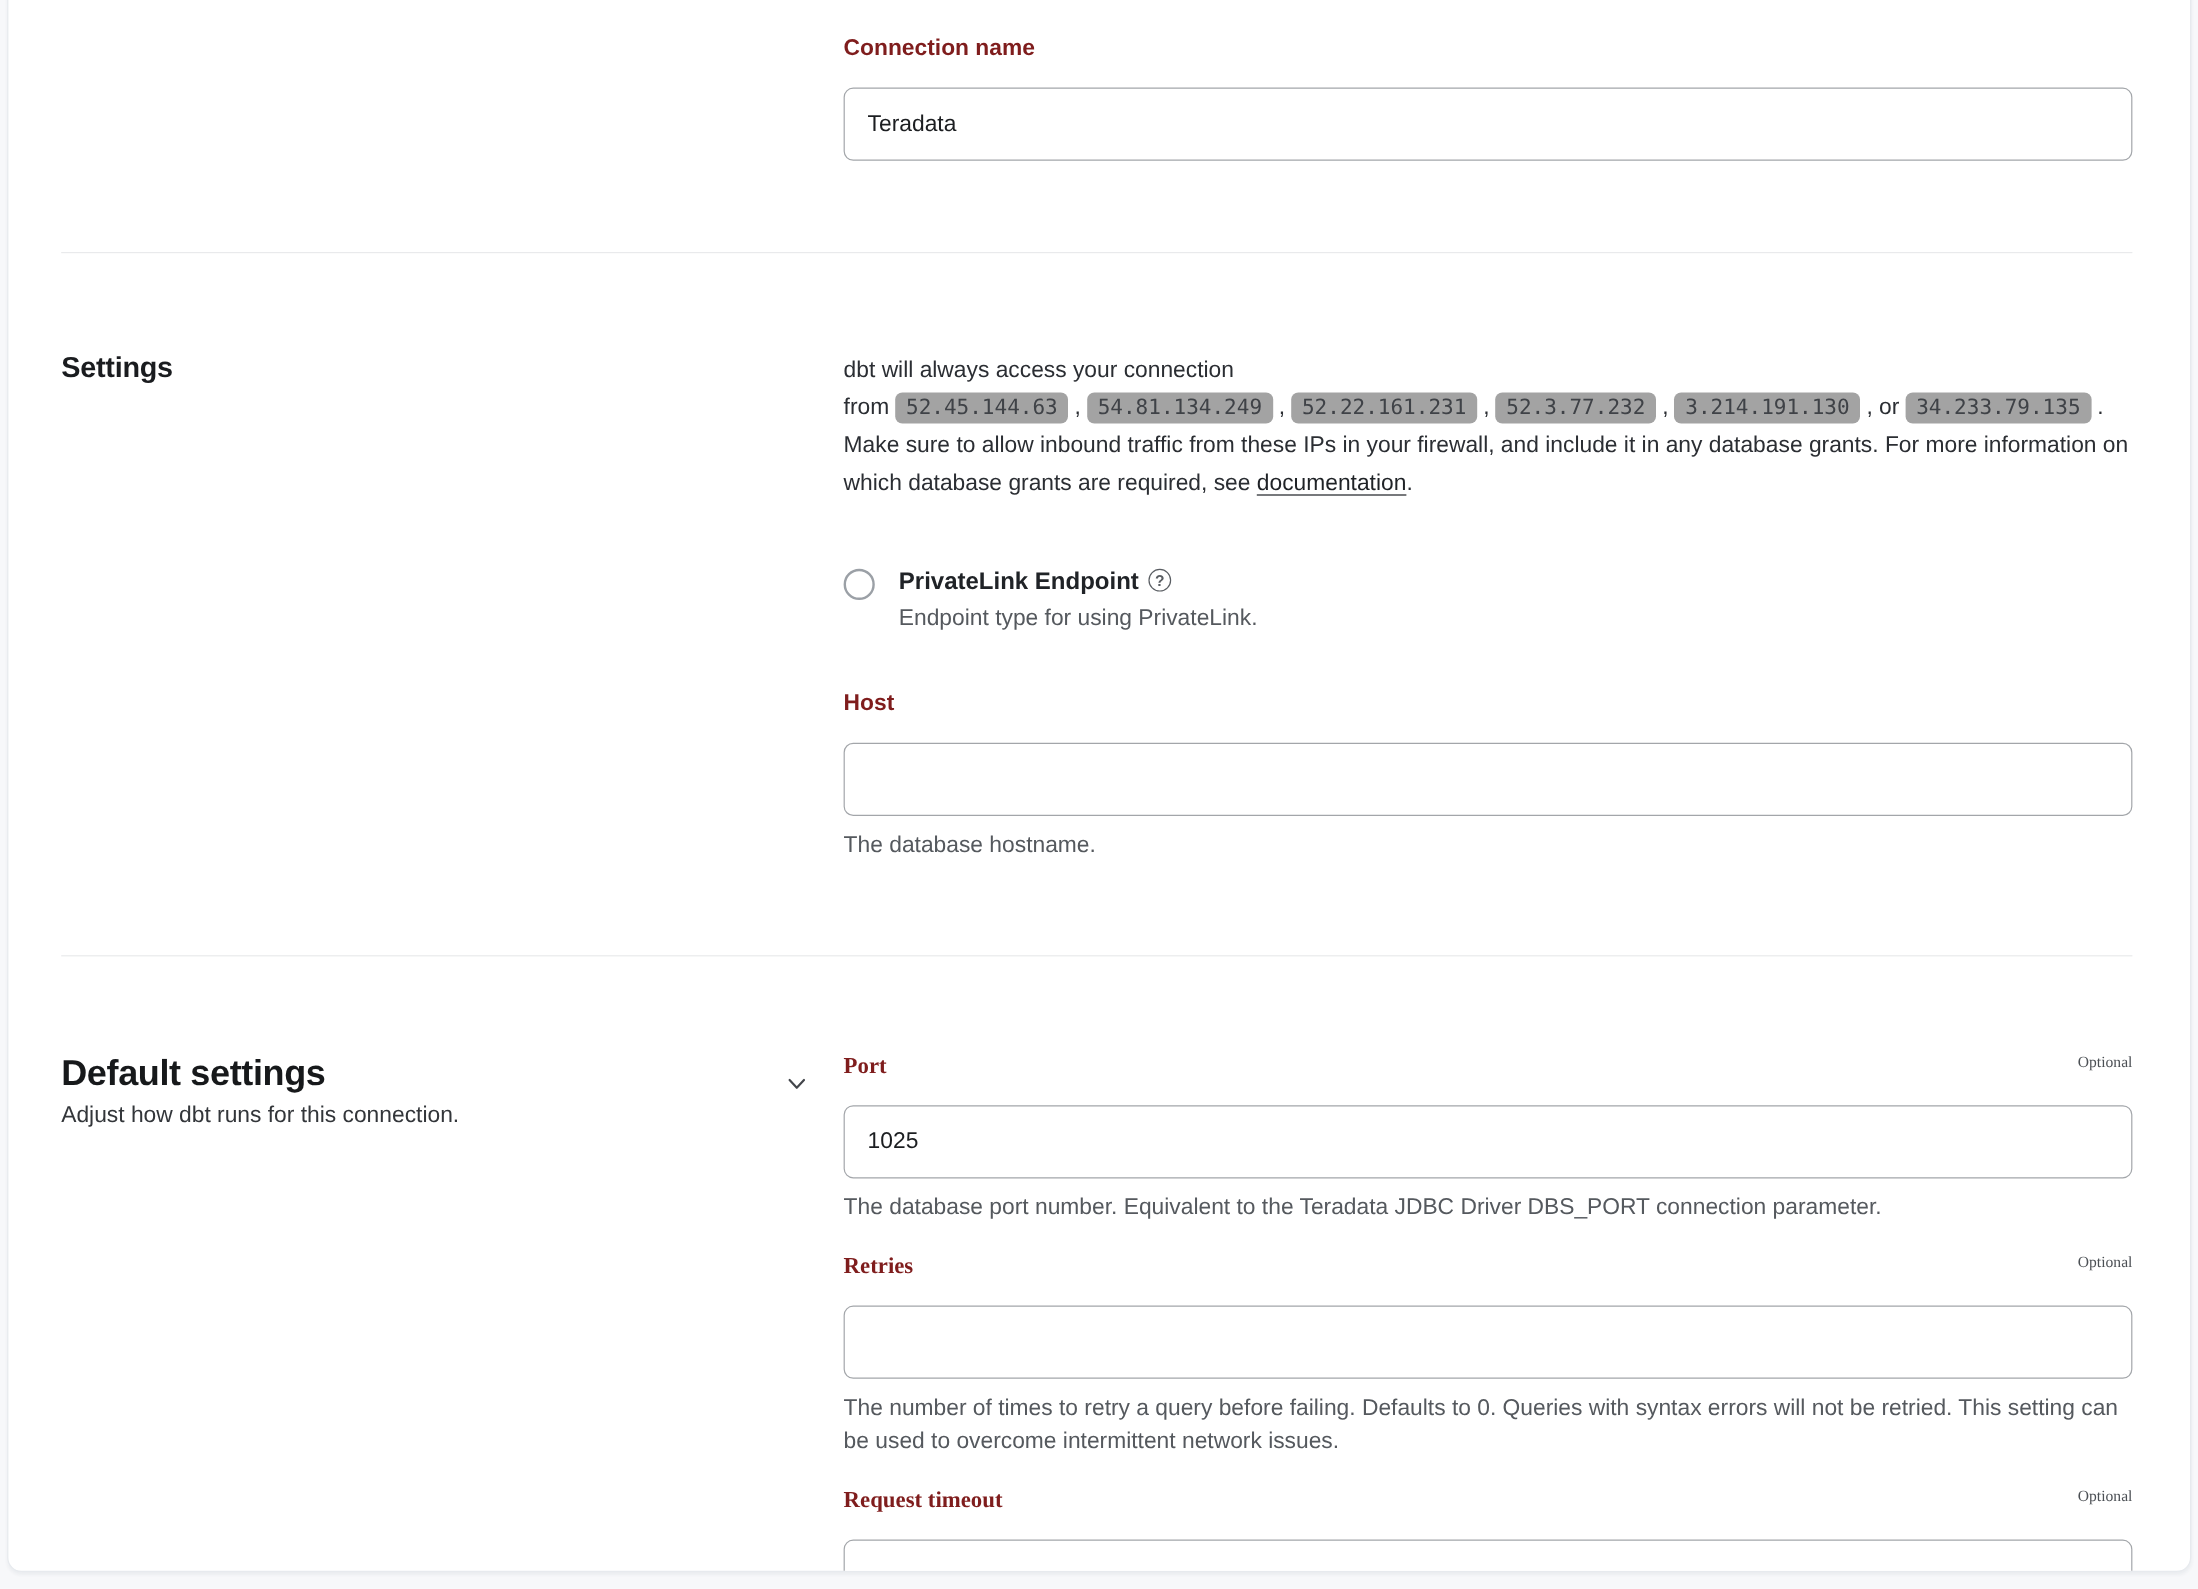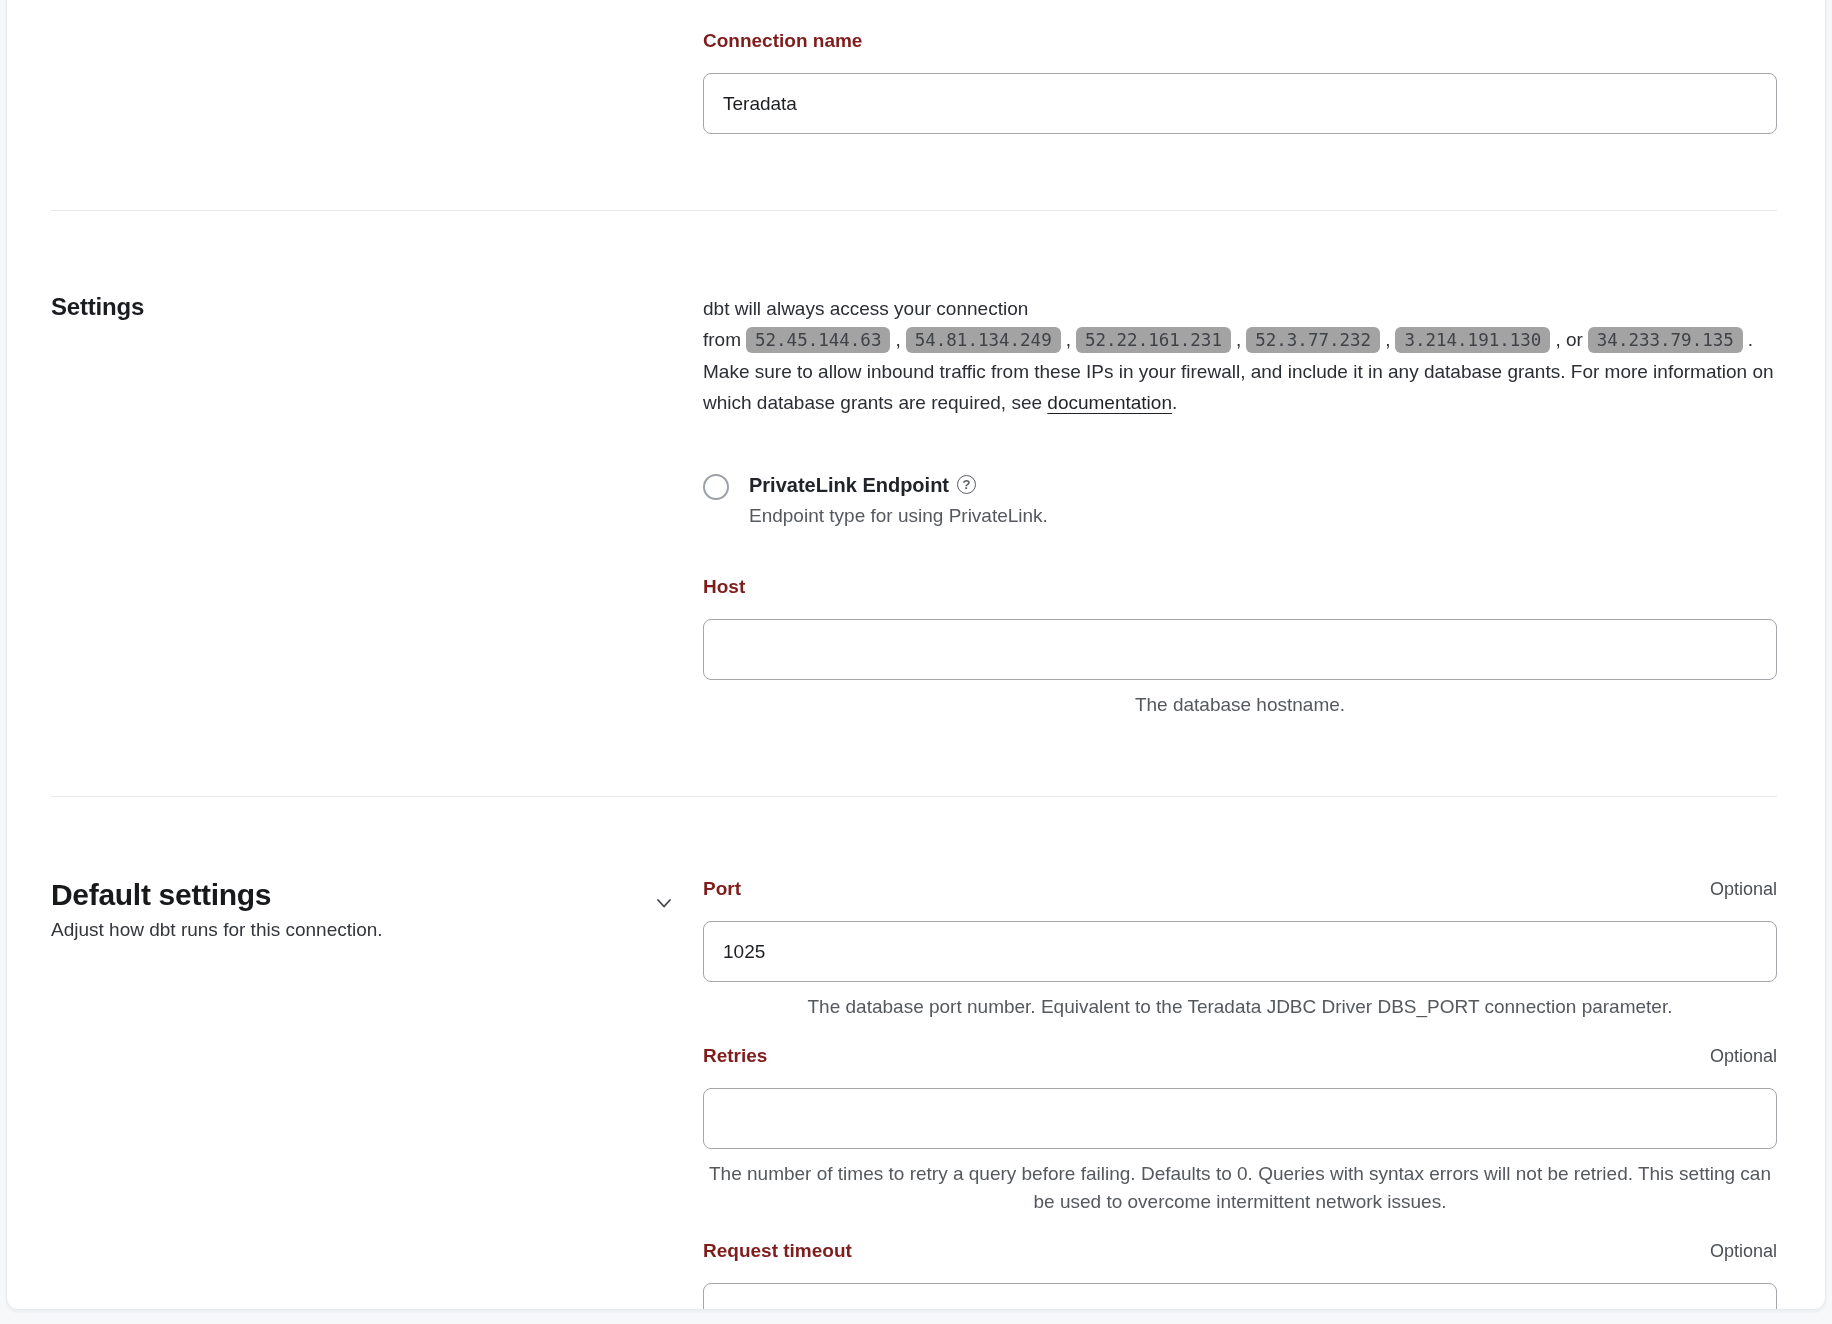--- a/index.html
+++ b/index.html
@@ -33,24 +33,25 @@
 
   .field-label {
     font-size: 19px;
     font-weight: 600;
     color: #7f1d1d;
     line-height: 24px;
   }
   .label-row {
     display: flex;
     justify-content: space-between;
-    align-items: center;
+    align-items: flex-start;
+    font-family: Liberation Serif, serif;
   }
   .optional-tag {
-    font-size: 18px;
+    font-size: 13px;
     font-weight: 400;
     color: #4c5055;
   }
   .text-input {
     display: block;
     width: 100%;
     height: 61px;
     margin-top: 20px;
     border: 1px solid #a3a6aa;
     border-radius: 8px;
@@ -59,21 +60,20 @@
     font-family: "Liberation Sans", sans-serif;
     font-size: 19px;
     color: #1c1e21;
     outline: none;
   }
   .helper {
     margin-top: 11px;
     font-size: 19px;
     line-height: 28px;
     color: #55595e;
-    text-align: center;
   }
   .divider {
     border: none;
     border-top: 1px solid #e9eaec;
     margin: 0;
   }
   .section-heading {
     font-size: 24px;
     font-weight: 600;
     color: #1a1c1f;

